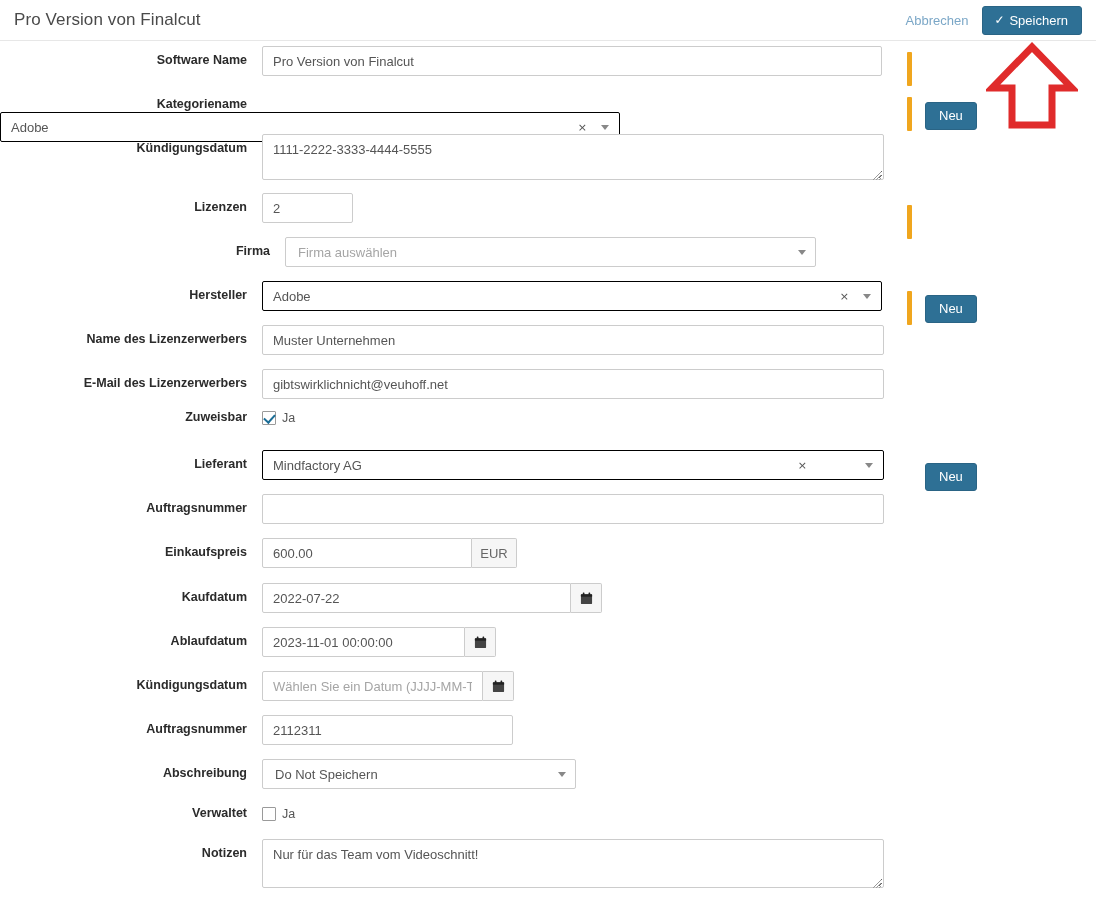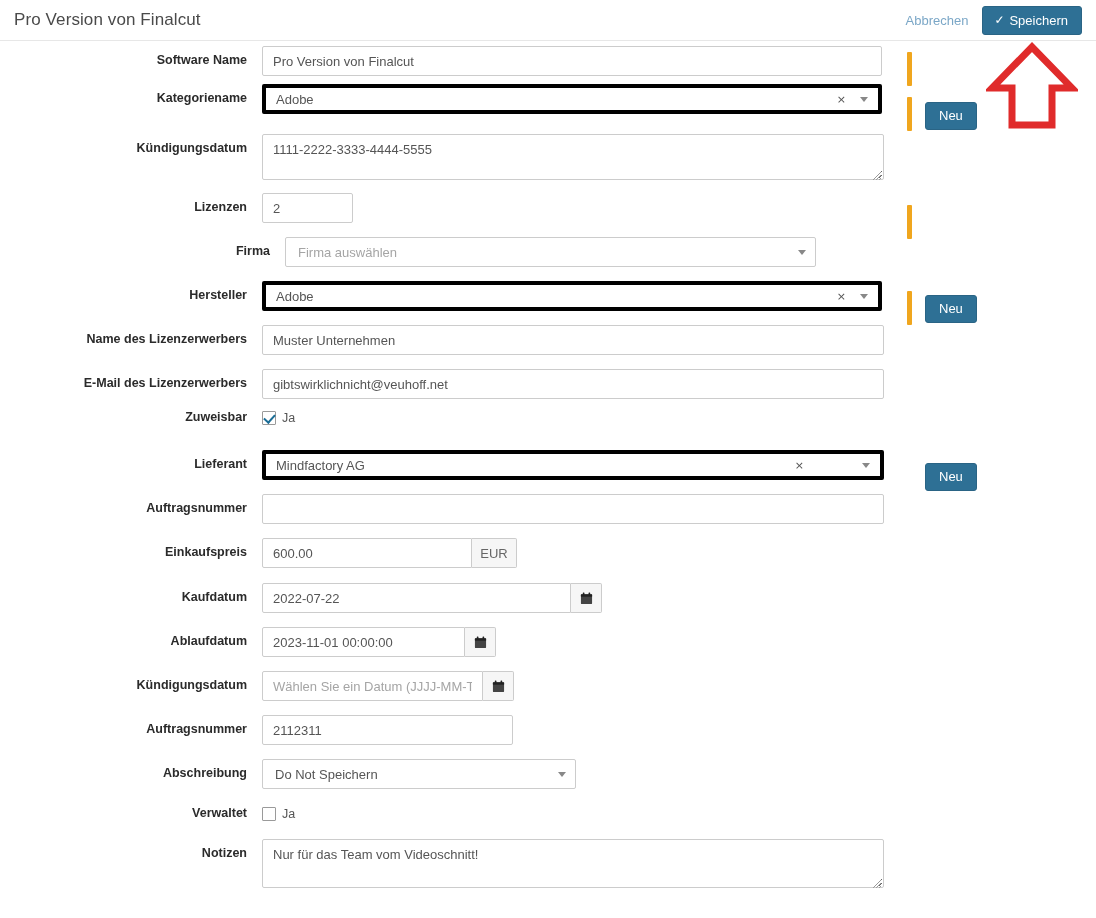--- a/index.html
+++ b/index.html
@@ -110,21 +110,21 @@
 
   textarea.txt {
     height: auto;
     resize: vertical;
     line-height: 1.35;
     overflow: hidden;
   }
 
   
   .sel2 {
-    border: 4px solid #000000;
+    border: 1px solid #000000;
     border-radius: 2px;
     background: #ffffff;
     height: 30px;
     box-sizing: border-box;
     display: flex;
     align-items: center;
     padding: 0 10px;
     font-size: 13px;
     color: #555555;
     cursor: pointer;
@@ -274,21 +274,21 @@
   </div>
 </div>
 
 <div id="form-body">
     <div class="form-row" style="position: absolute; left: 0px; top: 5px; width: 1096px;">
       <div class="row-label" style="padding-top: 7px;">Software Name</div>
       <div class="row-control">
         <input class="txt" type="text" value="Pro Version von Finalcut" style="width: 620px;">
       </div>
     </div>
-    <div class="form-row" style="position: absolute; left: 0px; top: 43px; width: 1096px;">
+    <div class="form-row" style="position: absolute; left: 0px; top: 49px; width: 1096px; flex-direction: column;">
       <div class="row-label" style="padding-top: 7px;">Kategoriename</div>
       <div class="row-control">
         <div class="sel2" style="width: 620px;">
           <span class="sel2-text">Adobe</span>
           <span class="sel2-clear">×</span>
           <span class="caret"></span>
         </div>
       </div>
     </div>
     <div class="form-row" style="position: absolute; left: 0px; top: 93px; width: 1096px;">

